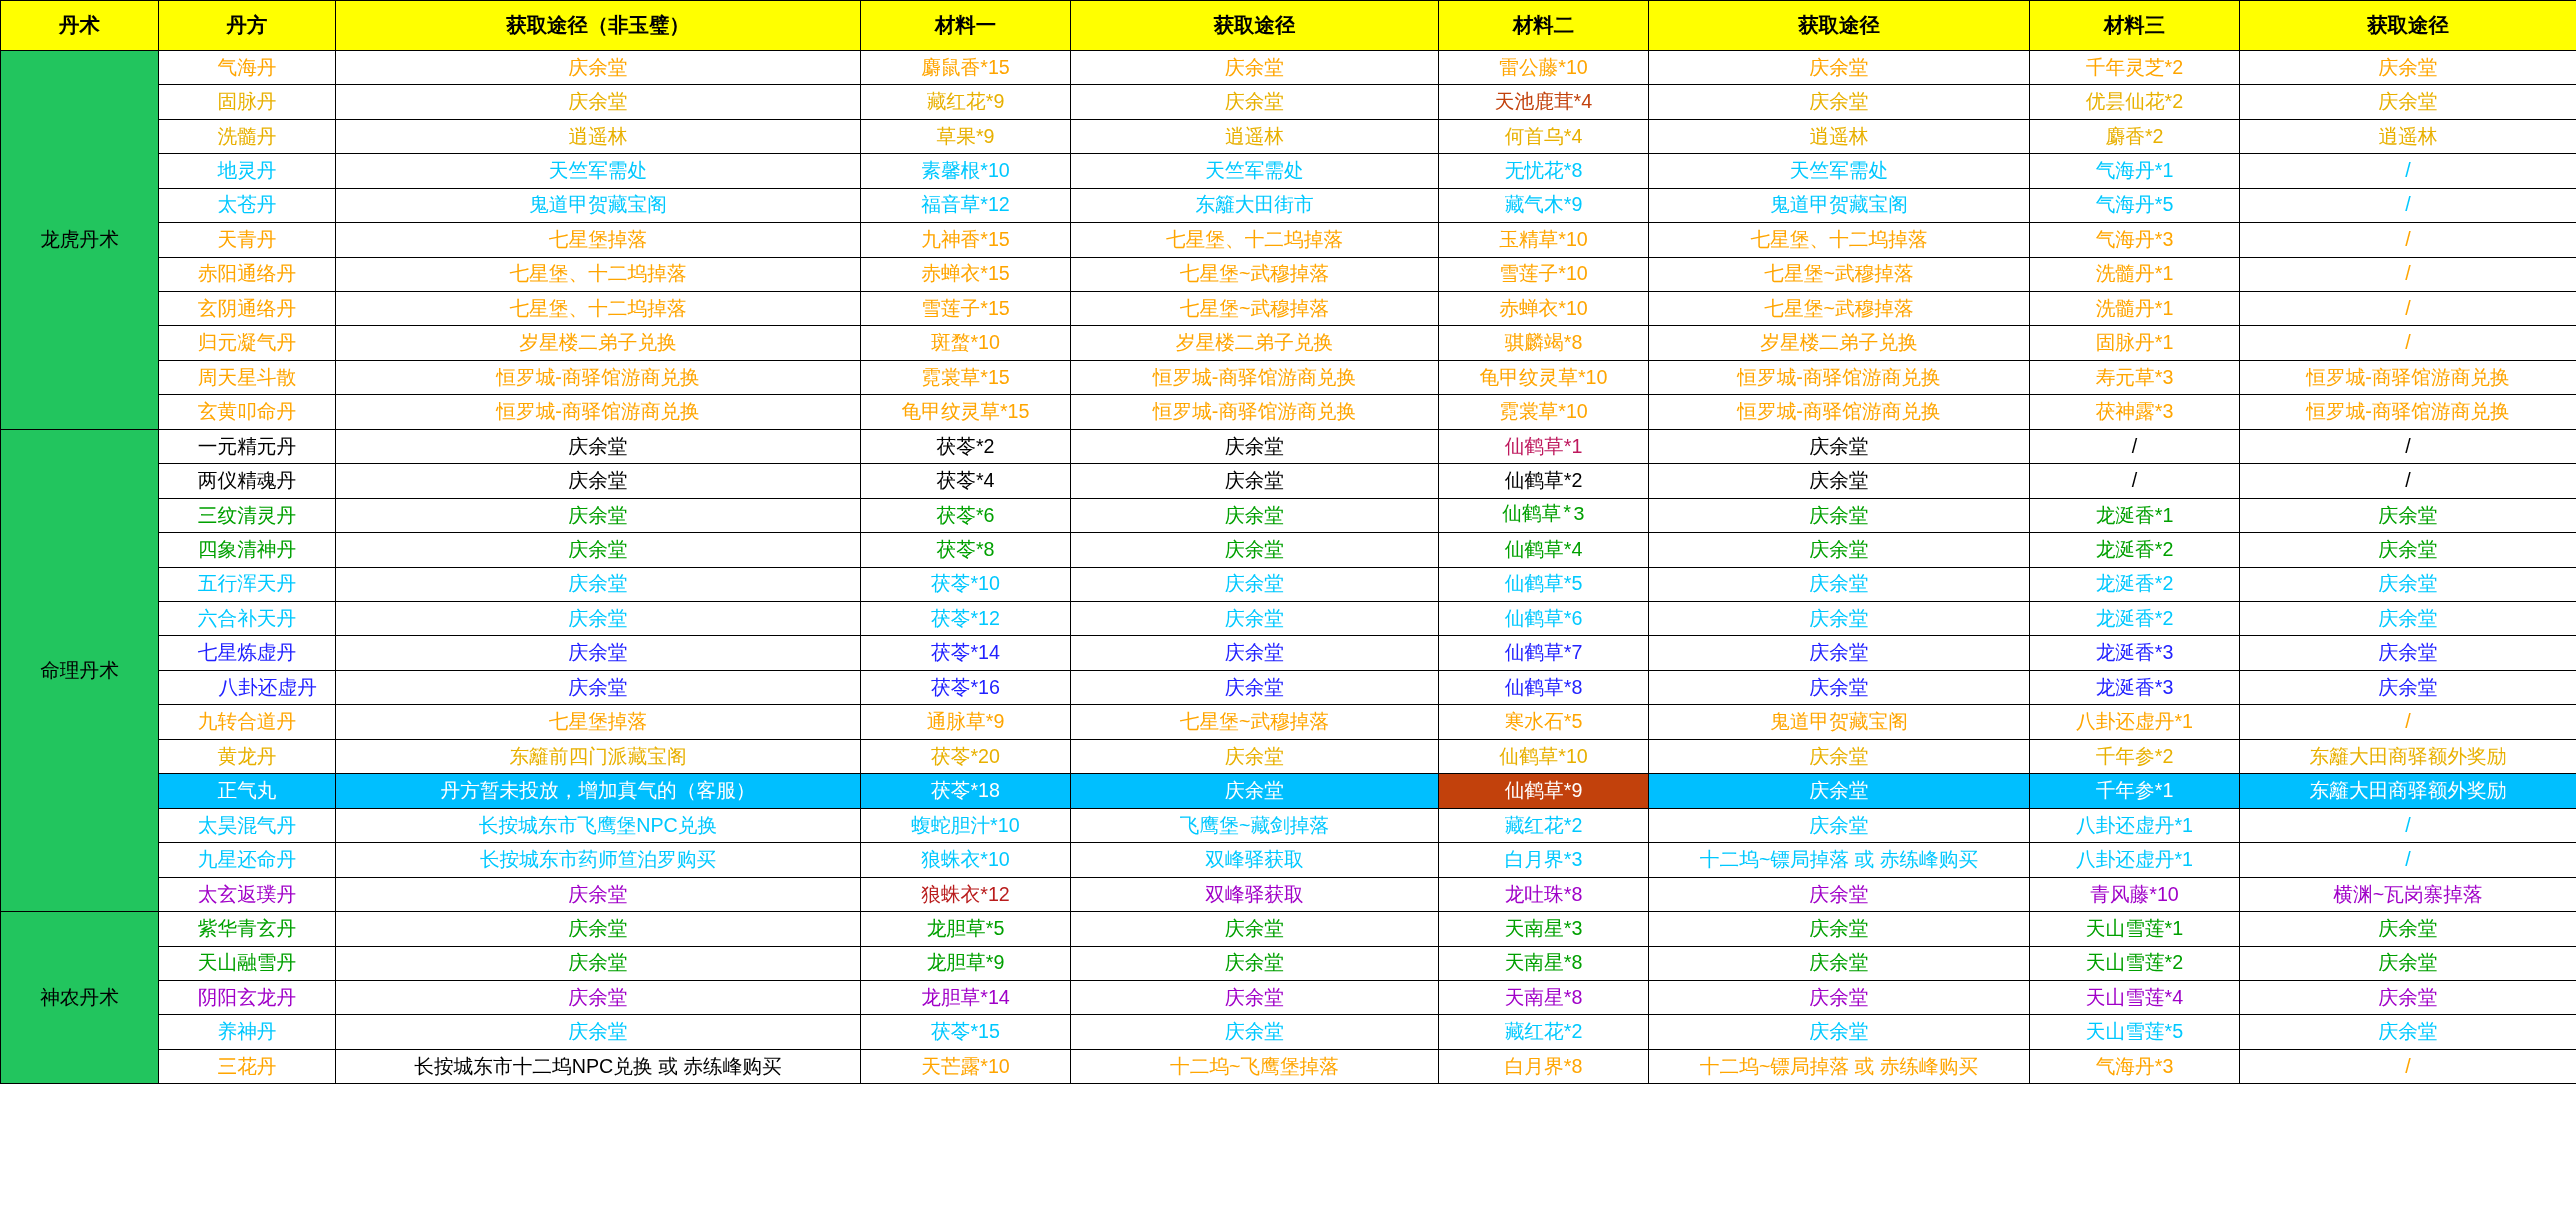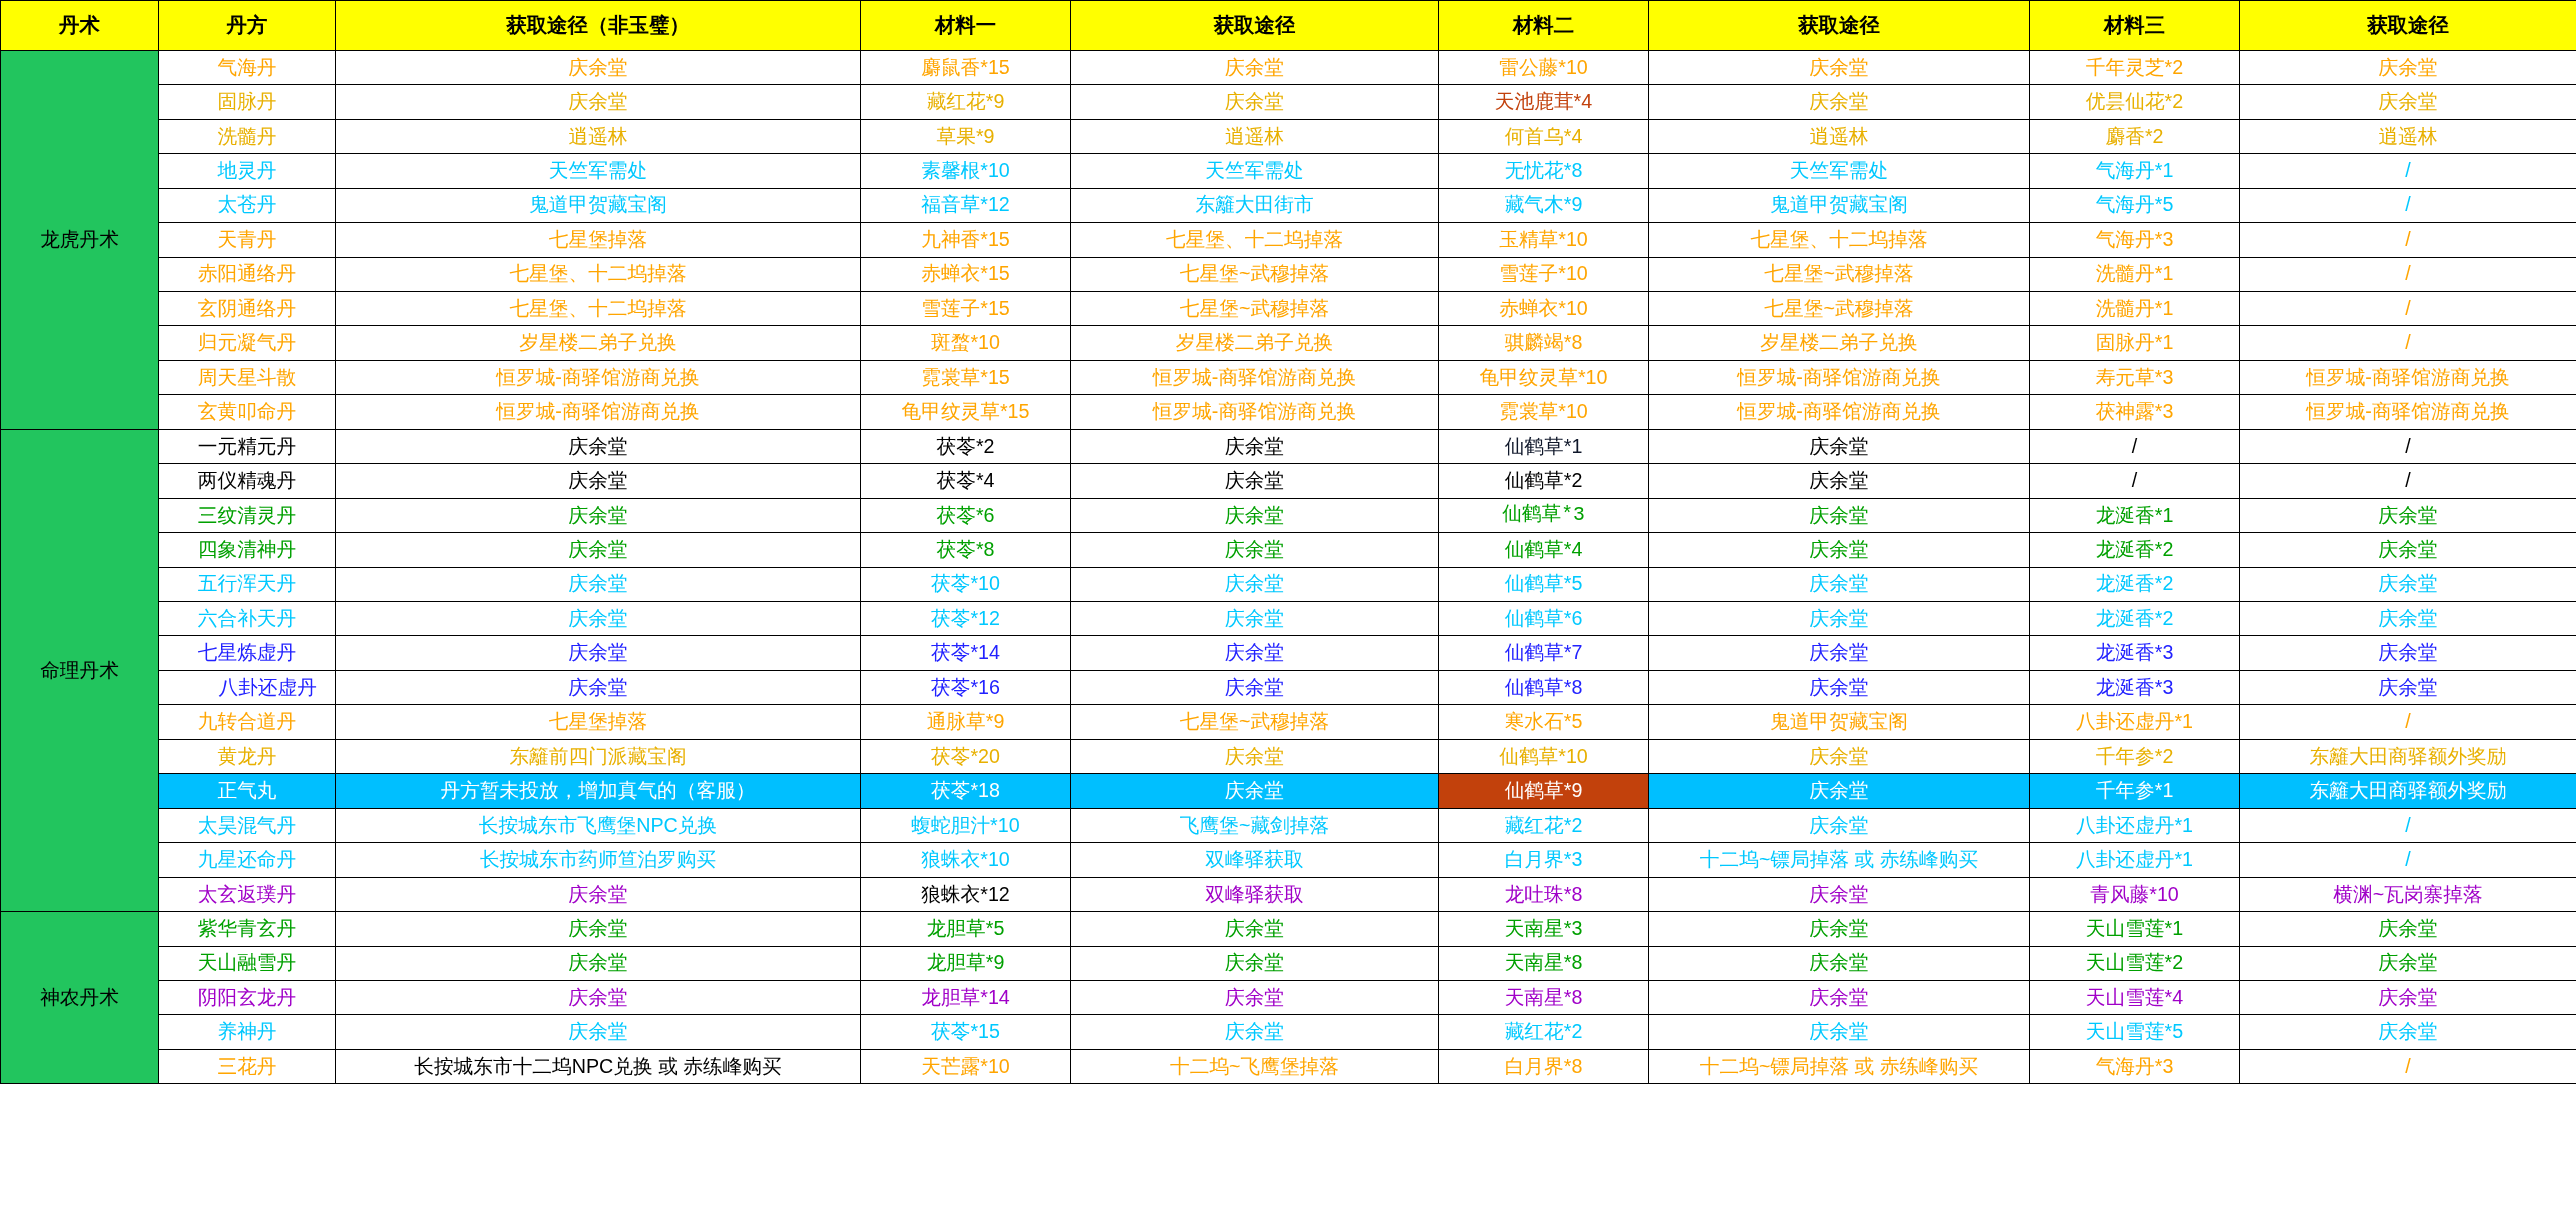--- a/index.html
+++ b/index.html
@@ -197,21 +197,21 @@
         <td style="color: rgb(255, 165, 0);">恒罗城-商驿馆游商兑换</td>
         <td style="color: rgb(255, 165, 0);">茯神露*3</td>
         <td style="color: rgb(255, 165, 0);">恒罗城-商驿馆游商兑换</td>
       </tr>
       <tr class="sect-top">
         <td class="group-cell" rowspan="14">命理丹术</td>
         <td style="color: rgb(0, 0, 0);">一元精元丹</td>
         <td style="color: rgb(0, 0, 0);">庆余堂</td>
         <td style="color: rgb(0, 0, 0);">茯苓*2</td>
         <td style="color: rgb(0, 0, 0);">庆余堂</td>
-        <td style="color: #0f172a;">仙鹤草*1</td>
+        <td style="color: #be185d;">仙鹤草*1</td>
         <td style="color: rgb(0, 0, 0);">庆余堂</td>
         <td style="color: rgb(0, 0, 0);">/</td>
         <td style="color: rgb(0, 0, 0);">/</td>
       </tr>
       <tr>
         <td style="color: rgb(0, 0, 0);">两仪精魂丹</td>
         <td style="color: rgb(0, 0, 0);">庆余堂</td>
         <td style="color: rgb(0, 0, 0);">茯苓*4</td>
         <td style="color: rgb(0, 0, 0);">庆余堂</td>
         <td style="color: rgb(0, 0, 0);">仙鹤草*2</td>
@@ -325,21 +325,21 @@
         <td style="color: rgb(0, 200, 255);">狼蛛衣*10</td>
         <td style="color: rgb(0, 200, 255);">双峰驿获取</td>
         <td style="color: rgb(0, 200, 255);">白月界*3</td>
         <td style="color: rgb(0, 200, 255);">十二坞~镖局掉落 或 赤练峰购买</td>
         <td style="color: rgb(0, 200, 255);">八卦还虚丹*1</td>
         <td style="color: rgb(0, 200, 255);">/</td>
       </tr>
       <tr>
         <td style="color: rgb(160, 0, 200);">太玄返璞丹</td>
         <td style="color: rgb(160, 0, 200);">庆余堂</td>
-        <td style="color: #000000; margin-left: 20px;">狼蛛衣*12</td>
+        <td style="color: #b91c1c; margin-left: 20px;">狼蛛衣*12</td>
         <td style="color: rgb(160, 0, 200);">双峰驿获取</td>
         <td style="color: rgb(160, 0, 200);">龙吐珠*8</td>
         <td style="color: rgb(160, 0, 200);">庆余堂</td>
         <td style="color: rgb(160, 0, 200);">青风藤*10</td>
         <td style="color: rgb(160, 0, 200);">横渊~瓦岗寨掉落</td>
       </tr>
       <tr class="sect-top">
         <td class="group-cell" rowspan="5">神农丹术</td>
         <td style="color: rgb(0, 160, 0);">紫华青玄丹</td>
         <td style="color: rgb(0, 160, 0);">庆余堂</td>

